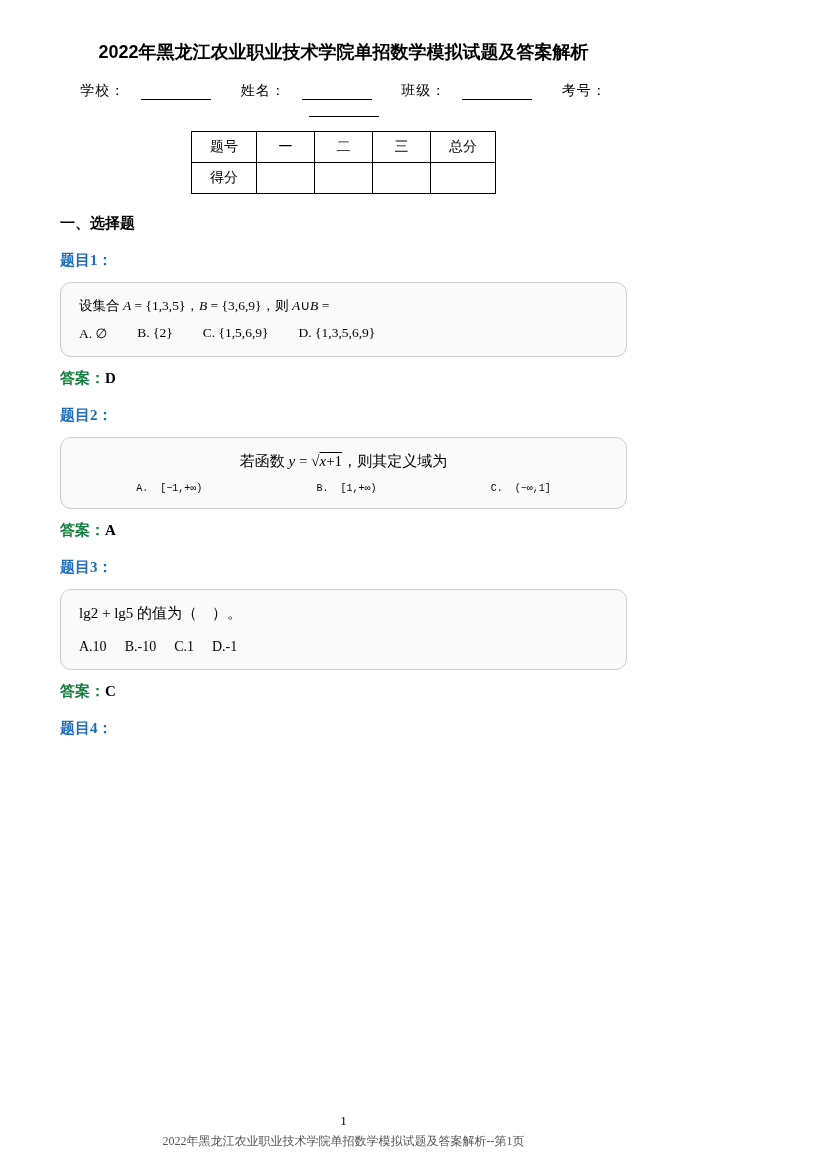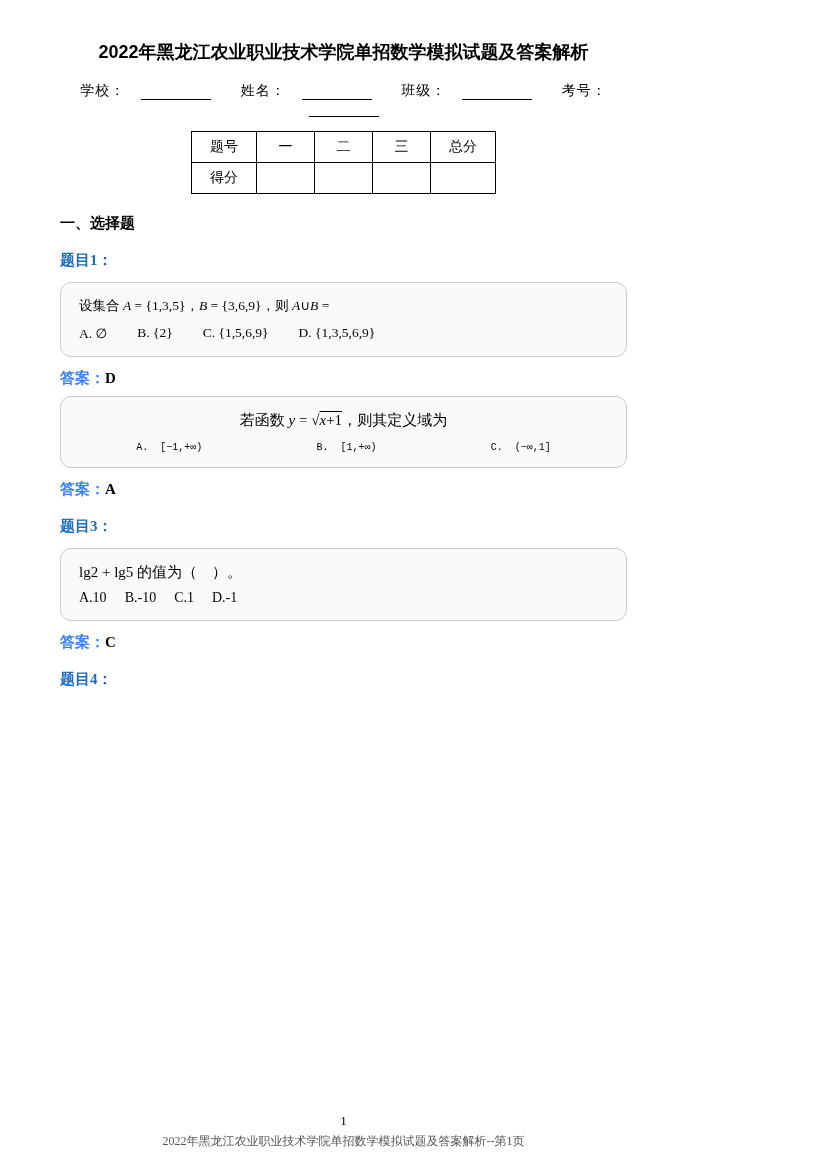--- a/index.html
+++ b/index.html
@@ -112,21 +112,21 @@
     }
 
     .answer-line {
       font-size: 15px;
       color: #1a6bbf;
       font-weight: bold;
       margin-bottom: 8px;
     }
 
     .answer-line .answer-label {
-      color: #3b82f6;
+      color: #15803d;
     }
 
     .answer-line .answer-value {
       color: #000;
     }
 
     
     .q2-text {
       text-align: center;
       font-size: 15px;
@@ -137,21 +137,21 @@
     .q2-options {
       display: flex;
       justify-content: space-around;
       font-family: Liberation Mono, monospace;
       font-size: 10px;
     }
 
     
     .q3-text {
       font-size: 15px;
-      margin-bottom: 8px;
+      margin-bottom: 16px;
       font-family: "Times New Roman", serif;
     }
 
     .q3-options {
       display: flex;
       gap: 18px;
       font-size: 14px;
     }
 
     .page-footer {
@@ -223,20 +223,21 @@
       <span>B. {2}</span>
       <span>C. {1,5,6,9}</span>
       <span>D. {1,3,5,6,9}</span>
     </div>
   </div>
 
   <div class="answer-line">
     <span class="answer-label">答案：</span><span class="answer-value">D</span>
   </div>
 
+  <div class="question-title">题目2：</div>
 
   <div class="question-box">
     <div class="q2-text">
       若函数 <i>y</i> = <span style="font-size:15px;">√<span style="text-decoration:overline; font-family:'Times New Roman', serif; font-style:italic;">x</span><span style="text-decoration:overline; font-family:'Times New Roman', serif;">+1</span></span>，则其定义域为
     </div>
     <div class="q2-options">
       <span>A.&nbsp; [−1,+∞)</span>
       <span>B.&nbsp; [1,+∞)</span>
       <span>C.&nbsp; (−∞,1]</span>
     </div>

